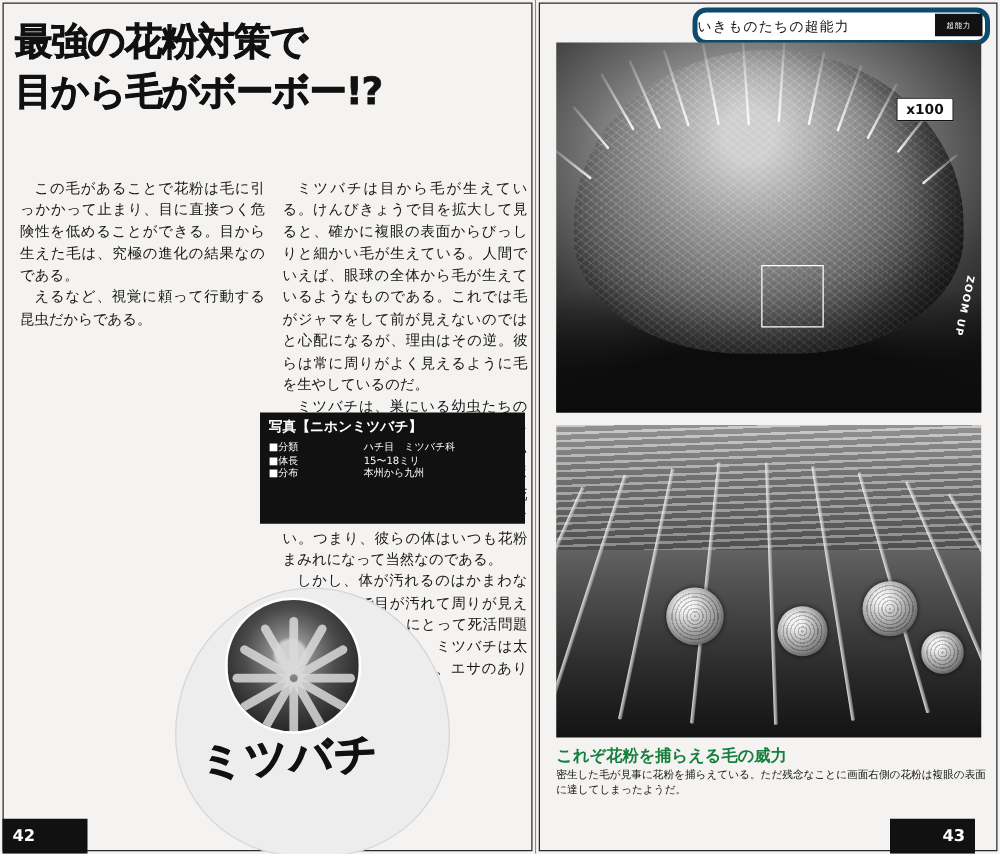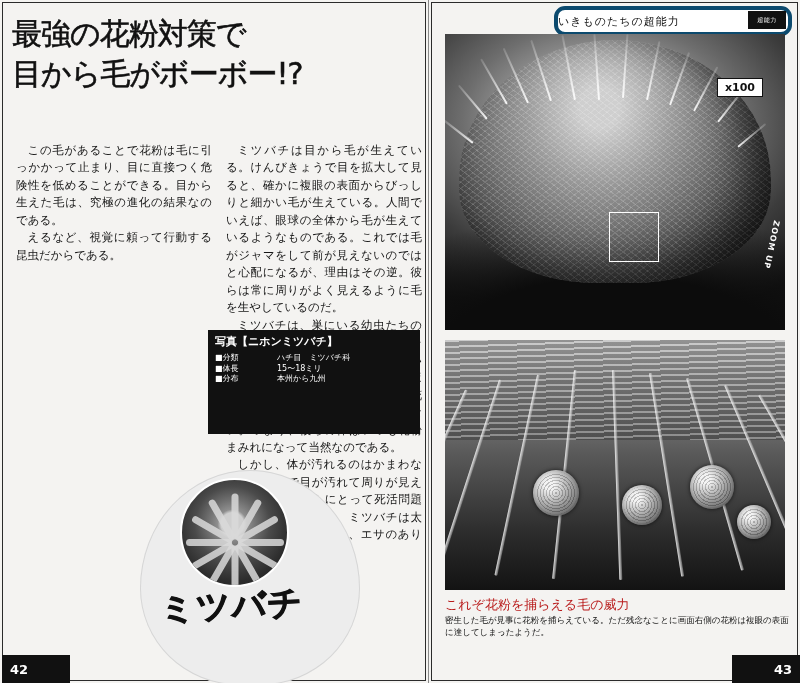--- a/index.html
+++ b/index.html
@@ -44,21 +44,21 @@
     width:38px;height:18px;
     background:#111;
     color:#fff;font-size:6px;
     display:flex;align-items:center;justify-content:center;
     letter-spacing:0.5px;
   }
   
   .title{
     position:absolute;left:12px;top:14px;width:400px;
     font-family:"DejaVu Sans", sans-serif;
-    font-weight:normal;
+    font-weight:bold;
     font-size:30px;
     line-height:1.32;
     color:#111;
     letter-spacing:-1px;
     -webkit-text-stroke:0.6px #111;
   }
   .title .l2{display:block;}
   
   .body-cols{
     position:absolute;left:10px;top:142px;
@@ -71,33 +71,33 @@
     font-size:11.5px;
     line-height:1.52;
     color:#151515;
     text-align:justify;
   }
   .col p{margin:0 0 0 0;text-indent:1em;}
   .col p + p{margin-top:0;}
   
   .spec-box{
     position:absolute;left:208px;top:330px;
-    width:212px;height:104px;
+    width:212px;height:89px;
     background:#111;
     color:#fff;
     padding:5px 7px;
     box-sizing:border-box;
     font-size:8.5px;
     line-height:1.35;
   }
   .spec-title{
     font-size:11px;font-weight:bold;color:#fff;
     margin-bottom:3px;
   }
-  .spec-row{display:flex;gap:10px;font-size:8px;}
+  .spec-row{display:flex;gap:24px;font-size:8px;}
   .spec-row .k{width:52px;}
   .spec-desc{margin-top:4px;font-size:8px;line-height:1.45;}
   
   .bee-bubble{
     position:absolute;left:140px;top:470px;
     width:220px;height:215px;
     background:#ededed;
     border-radius:50% 50% 45% 45%/55% 55% 45% 45%;
     box-shadow:inset 0 0 0 1px #d6d6d6;
   }
@@ -126,21 +126,21 @@
     transform:rotate(-3deg);
   }
   
   .pagenum{
     position:absolute;bottom:0;height:28px;
     background:#111;color:#fff;
     display:flex;align-items:center;
     font-size:13px;font-weight:bold;
   }
   .pagenum.left{left:2px;width:60px;padding-left:8px;}
-  .pagenum.right{right:0;width:60px;justify-content:flex-end;padding-right:8px;}
+  .pagenum.right{right:20px;width:60px;justify-content:flex-end;padding-right:8px;}
   
   .photo-caption-top{
     position:absolute;left:16px;top:22px;width:340px;
     font-size:8.5px;color:#111;
   }
   .photo{
     position:absolute;
     background:#2a2a2a;
     overflow:hidden;
   }
@@ -206,21 +206,21 @@
     background:radial-gradient(circle at 36% 32%, #f2f2f2 0 12%, #c9c9c9 30%, #8c8c8c 58%, #4a4a4a 90%);
     box-shadow:0 0 4px rgba(0,0,0,.7);
   }
   .pollen::after{
     content:"";position:absolute;inset:2px;border-radius:50%;
     background:repeating-radial-gradient(circle, rgba(0,0,0,.35) 0 1px, rgba(255,255,255,.1) 1px 3px);
     opacity:.6;
   }
   .bottom-head{
     position:absolute;left:16px;top:596px;width:344px;
-    font-size:13px;font-weight:normal;color:#b91c1c;
+    font-size:13px;font-weight:bold;color:#15803d;
   }
   .bottom-cap{
     position:absolute;left:16px;top:614px;width:344px;
     font-size:8.5px;line-height:1.45;color:#111;
   }
 </style>
 </head>
 <body>
 
 <div class="page">

